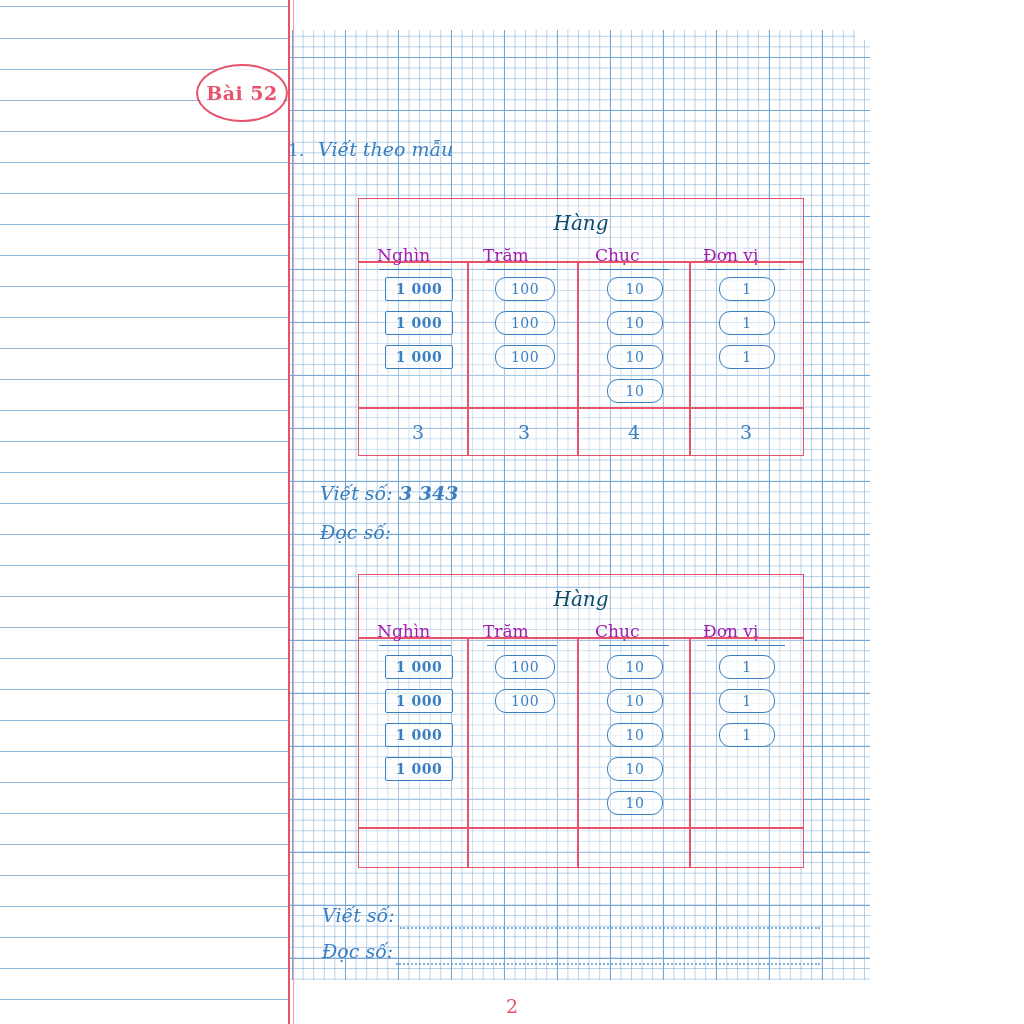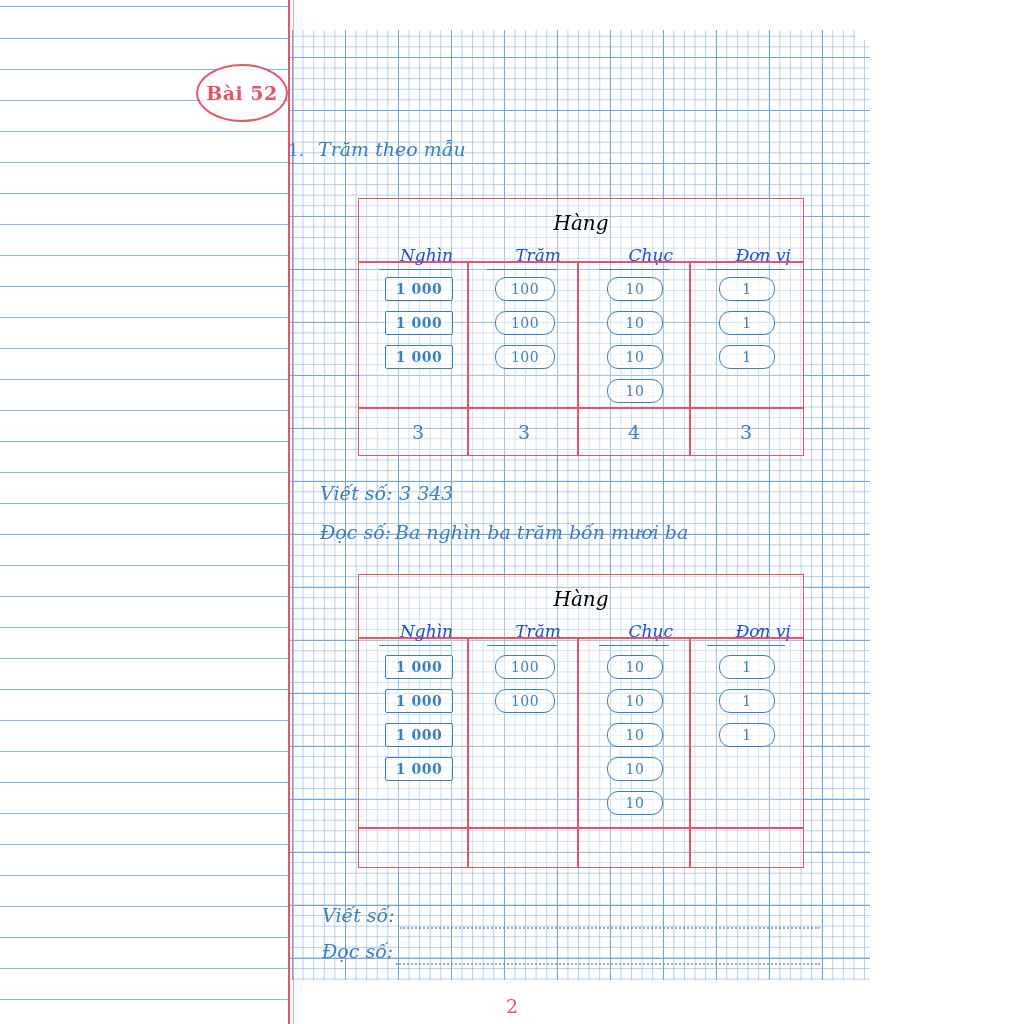--- a/index.html
+++ b/index.html
@@ -126,44 +126,43 @@
   
   .pv-table {
     position: absolute;
     border: 1.6px solid #e8536c;
     background: rgba(255,255,255,0.35);
   }
   .pv-hang {
     position: absolute;
     left: 0; right: 0;
     text-align: center;
-    color: #000000;
+    color: #0c4a6e;
     font-family: "DejaVu Serif", serif;
     font-style: italic;
     font-size: 20px;
   }
   .pv-rowline {
     position: absolute;
     left: 0; right: 0;
     height: 1.6px;
     background: #e8536c;
   }
   .pv-col {
     position: absolute;
     top: 0; bottom: 0;
     width: 1.6px;
     background: #e8536c;
   }
   .pv-head {
     position: absolute;
-    color: #1d4ed8;
-    font-family: "DejaVu Serif", serif;
-    font-style: italic;
+    color: #a21caf;
+    font-family: "DejaVu Serif", serif;
     font-size: 17px;
-    text-align: right;
+    text-align: left;
     white-space: nowrap;
   }
   .pv-head-underline {
     position: absolute;
     height: 1.3px;
     background: #3a7fc1;
   }
   .chip {
     position: absolute;
     color: #3a7fc1;
@@ -213,21 +212,21 @@
   <div class="grid-mask-top"></div>
   <div class="grid-mask-bottom"></div>
   <div class="grid-mask-right"></div>
   <div class="grid-mask-right2"></div>
   <div class="margin-line"></div>
   <div class="margin-line2"></div>
 
   <div class="lesson-badge">Bài 52</div>
 
   <div class="ex-num">1.</div>
-  <div class="hw" style="left:318px; top:138px;">Trăm theo mẫu</div>
+  <div class="hw" style="left:318px; top:138px;">Viết theo mẫu</div>
 
   <div class="pv-table" style="left:358px; top:198px; width:444px; height:256px;">
     <div class="pv-hang" style="top:12px;">Hàng</div>
     <div class="pv-rowline" style="top:62px;"></div>
     <div class="pv-rowline" style="top:208px;"></div>
     <div class="pv-col" style="left:108px; top:62px; bottom:0;"></div>
     <div class="pv-col" style="left:218px; top:62px; bottom:0;"></div>
     <div class="pv-col" style="left:330px; top:62px; bottom:0;"></div>
 
     <div class="pv-head" style="left:18px; top:46px; width:76px;">Nghìn</div>
@@ -256,23 +255,22 @@
     <div class="chip round" style="left:360px; top:112px; width:54px; height:22px;">1</div>
     <div class="chip round" style="left:360px; top:146px; width:54px; height:22px;">1</div>
 
     <div class="digit" style="left:26px; top:222px; width:66px;">3</div>
     <div class="digit" style="left:136px; top:222px; width:58px;">3</div>
     <div class="digit" style="left:248px; top:222px; width:54px;">4</div>
     <div class="digit" style="left:360px; top:222px; width:54px;">3</div>
   </div>
 
   <div class="hw" style="left:320px; top:482px;">Viết số:</div>
-  <div class="hw" style="left:399px; top:482px;">3 343</div>
+  <div class="hw" style="left:399px; top:482px;font-weight:bold;">3 343</div>
   <div class="hw" style="left:320px; top:521px;">Đọc số:</div>
-  <div class="hw" style="left:395px; top:521px;">Ba nghìn ba trăm bốn mươi ba</div>
 
   <div class="pv-table" style="left:358px; top:574px; width:444px; height:292px;">
     <div class="pv-hang" style="top:12px;">Hàng</div>
     <div class="pv-rowline" style="top:62px;"></div>
     <div class="pv-rowline" style="top:252px;"></div>
     <div class="pv-col" style="left:108px; top:62px; bottom:0;"></div>
     <div class="pv-col" style="left:218px; top:62px; bottom:0;"></div>
     <div class="pv-col" style="left:330px; top:62px; bottom:0;"></div>
 
     <div class="pv-head" style="left:18px; top:46px; width:76px;">Nghìn</div>

